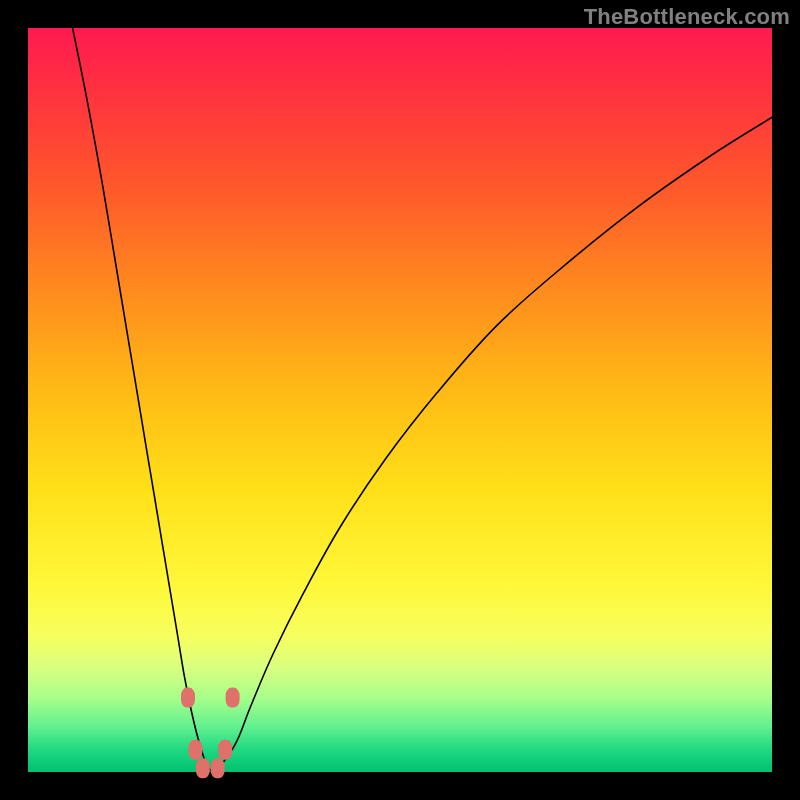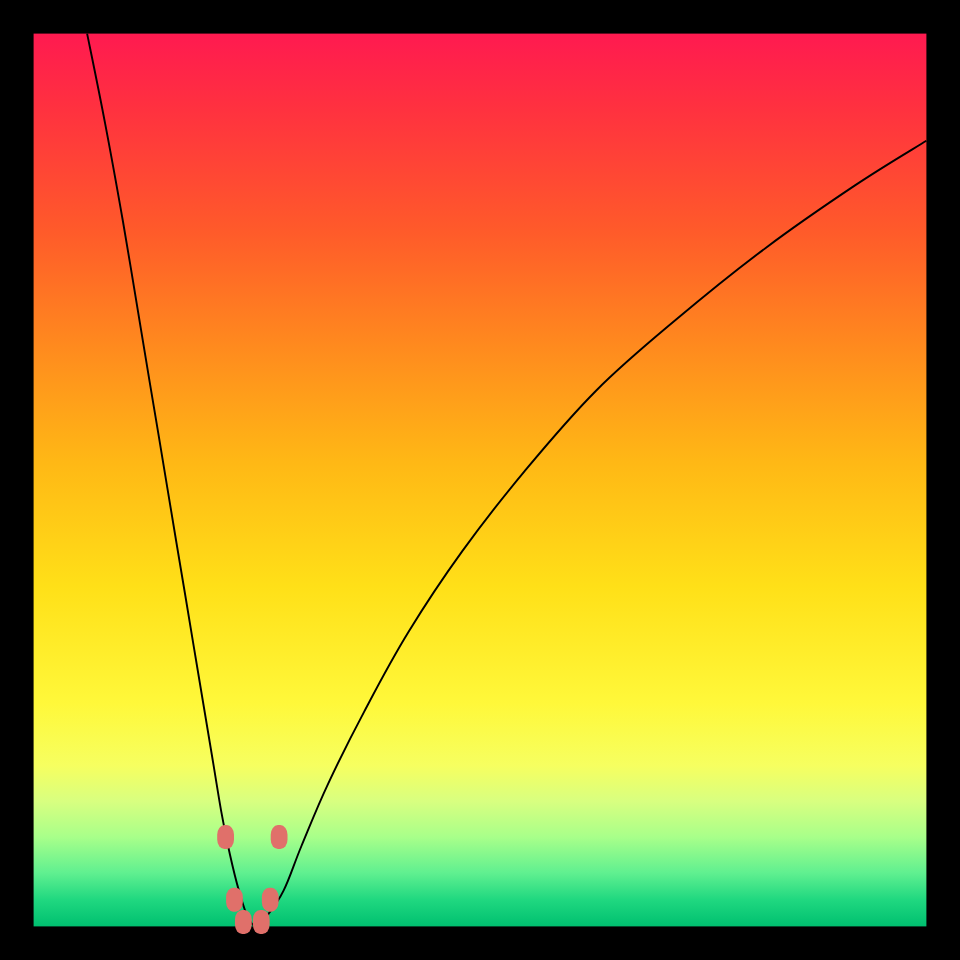--- a/index.html
+++ b/index.html
@@ -63,20 +63,21 @@
   }
   .marker {
     fill: #e0706a;
     stroke: none;
   }
 </style>
 </head>
 <body>
 
 <div class="frame">
+  <div class="watermark">TheBottleneck.com</div>
   <div class="plot">
     <svg class="curve" viewBox="0 0 744 744" preserveAspectRatio="none">
       <path id="curvePath" class="curve-path" d="M 44.6 0.0 C 47.3 13.4, 54.2 46.3, 59.5 74.4 C 64.9 102.5, 69.0 125.4, 74.4 156.2 C 79.8 187.0, 83.9 213.4, 89.3 245.5 C 94.6 277.7, 98.8 302.7, 104.2 334.8 C 109.5 366.9, 113.7 391.9, 119.0 424.1 C 124.4 456.2, 128.6 481.2, 133.9 513.4 C 139.3 545.5, 144.8 578.5, 148.8 602.6 C 152.8 626.7, 153.6 632.5, 156.2 647.3 C 158.9 662.0, 161.0 672.4, 163.7 684.5 C 166.4 696.5, 168.4 704.9, 171.1 714.2 C 173.8 723.6, 175.9 731.2, 178.6 736.6 C 181.2 741.9, 183.3 744.0, 186.0 744.0 C 188.7 744.0, 189.4 741.9, 193.4 736.6 C 197.5 731.2, 203.0 725.0, 208.3 714.2 C 213.7 703.5, 216.5 693.1, 223.2 677.0 C 229.9 661.0, 236.1 645.0, 245.5 625.0 C 254.9 604.9, 263.2 588.2, 275.3 565.4 C 287.3 542.7, 297.7 522.6, 312.5 498.5 C 327.2 474.4, 339.7 455.6, 357.1 431.5 C 374.5 407.4, 389.1 388.7, 409.2 364.6 C 429.3 340.5, 446.0 320.4, 468.7 297.6 C 491.5 274.8, 510.2 259.5, 535.7 238.1 C 561.1 216.7, 583.3 198.6, 610.1 178.6 C 636.9 158.5, 660.4 142.6, 684.5 126.5 C 708.6 110.4, 733.3 96.0, 744.0 89.3"></path>
       <g id="markers">
           <rect x="153.0" y="659.6" width="14" height="20" rx="6" ry="8" class="marker"></rect>
           <rect x="197.6" y="659.6" width="14" height="20" rx="6" ry="8" class="marker"></rect>
           <rect x="160.4" y="711.7" width="14" height="20" rx="6" ry="8" class="marker"></rect>
           <rect x="190.2" y="711.7" width="14" height="20" rx="6" ry="8" class="marker"></rect>
           <rect x="167.8" y="730.3" width="14" height="20" rx="6" ry="8" class="marker"></rect>
           <rect x="182.7" y="730.3" width="14" height="20" rx="6" ry="8" class="marker"></rect>

